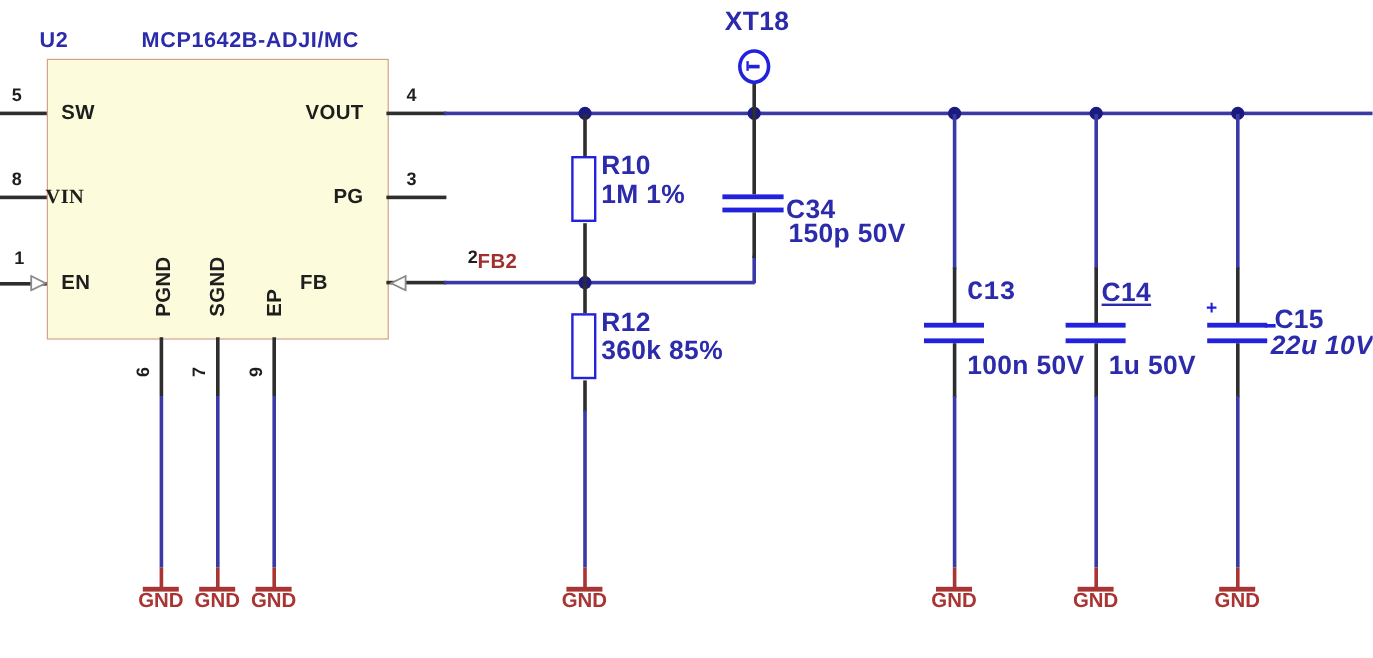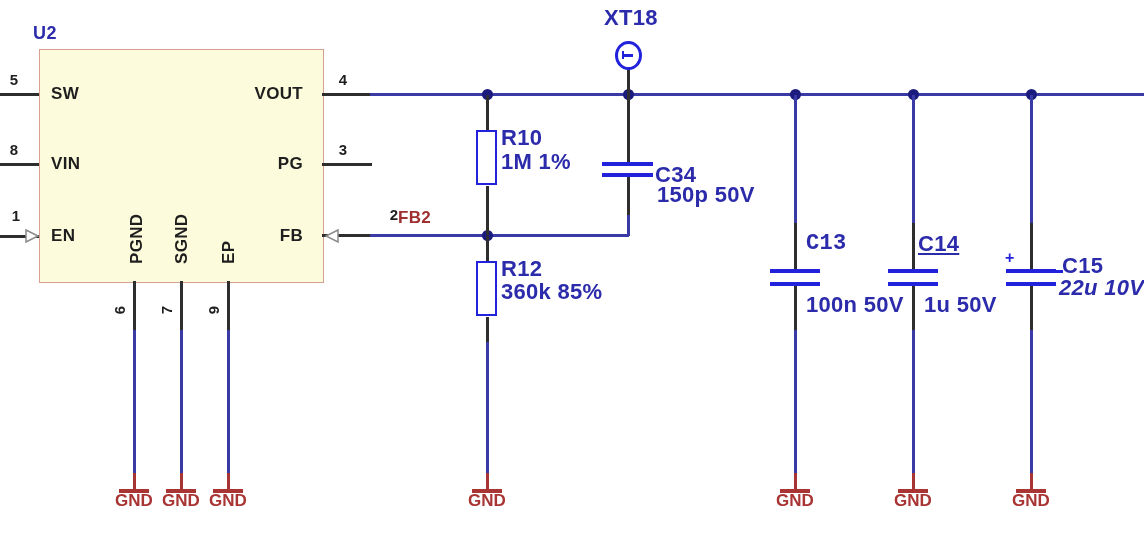--- a/index.html
+++ b/index.html
@@ -26,43 +26,44 @@
   .g-lbl{position:absolute;left:0;top:19px;width:64px;text-align:center;color:#a93434;font-weight:bold;font-size:17px;line-height:18px;}
   .arrow{position:absolute;width:16px;height:14px;}
 </style>
 </head>
 <body>
 
 <div id="canvas">
 
   <div class="icbox"></div>
   <div class="lblb title" style="left:33px;top:24px;text-align:center;">U2</div>
+  <div class="lblb title" style="left:118px;top:24px;">MCP1642B-ADJI/MC</div>
 
   <div class="wk" style="left:0;top:92.5px;width:39px;height:3px;"></div>
   <div class="wk" style="left:0;top:162.5px;width:39px;height:3px;"></div>
   <div class="wk" style="left:0;top:234.5px;width:39px;height:3px;"></div>
   <div class="num" style="left:5px;top:71px;">5</div>
   <div class="num" style="left:5px;top:141px;">8</div>
   <div class="num" style="left:7px;top:207px;">1</div>
   <div class="lblk" style="left:51px;top:85px;">SW</div>
-  <div class="lblk" style="left:51px;top:155px;">VIN</div>
+  <div class="lblk" style="left:38px;top:155px;font-family:Liberation Serif, serif;">VIN</div>
   <div class="lblk" style="left:51px;top:227px;">EN</div>
   <svg class="arrow" style="left:24px;top:229px;" viewBox="0 0 16 14">
     <polygon points="2,1 14,7 2,13" fill="#fdfdfd" stroke="#8a8a8a" stroke-width="1.5"></polygon>
   </svg>
 
   <div class="wk" style="left:322px;top:92.5px;width:50px;height:3px;"></div>
   <div class="wk" style="left:322px;top:162.5px;width:50px;height:3px;"></div>
   <div class="wk" style="left:322px;top:233.5px;width:50px;height:3px;"></div>
   <div class="num" style="left:334px;top:71px;">4</div>
   <div class="num" style="left:334px;top:141px;">3</div>
   <div class="num" style="left:385px;top:206px;">2</div>
   <div class="lblk" style="left:230px;top:85px;width:73px;text-align:right;">VOUT</div>
   <div class="lblk" style="left:240px;top:155px;width:63px;text-align:right;">PG</div>
-  <div class="lblk" style="left:250px;top:227px;width:53px;text-align:right;">FB</div>
+  <div class="lblk" style="left:250px;top:227px;width:53px;text-align:left;">FB</div>
   <svg class="arrow" style="left:324px;top:229px;" viewBox="0 0 16 14">
     <polygon points="14,1 2,7 14,13" fill="#fdfdfd" stroke="#8a8a8a" stroke-width="1.5"></polygon>
   </svg>
 
   <div class="wk" style="left:132.5px;top:281px;width:3px;height:49px;"></div>
   <div class="wk" style="left:179.5px;top:281px;width:3px;height:49px;"></div>
   <div class="wk" style="left:226.5px;top:281px;width:3px;height:49px;"></div>
   <div class="wb" style="left:132.5px;top:330px;width:3px;height:143px;"></div>
   <div class="wb" style="left:179.5px;top:330px;width:3px;height:143px;"></div>
   <div class="wb" style="left:226.5px;top:330px;width:3px;height:143px;"></div>

